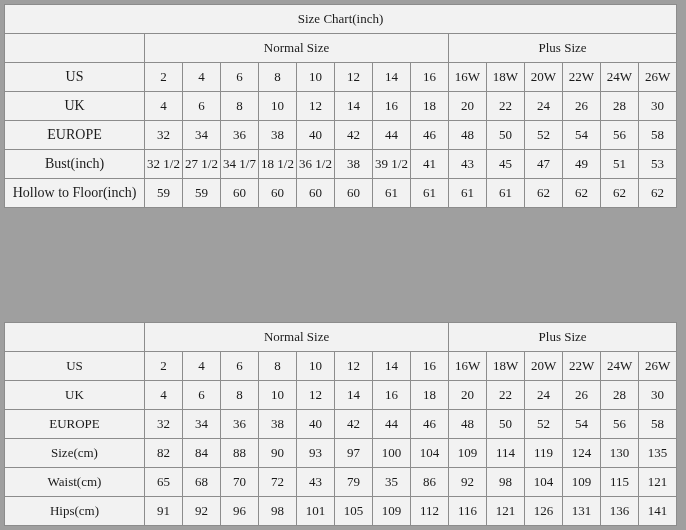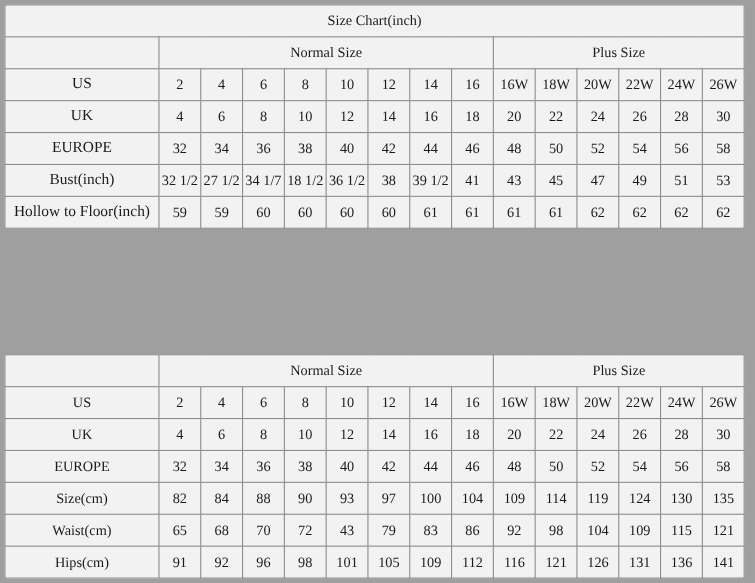--- a/index.html
+++ b/index.html
@@ -261,21 +261,21 @@
         <td>135</td>
       </tr>
       <tr>
         <td class="rowlabel">Waist(cm)</td>
         <td>65</td>
         <td>68</td>
         <td>70</td>
         <td>72</td>
         <td>43</td>
         <td>79</td>
-        <td>83</td>
+        <td>35</td>
         <td>86</td>
         <td>92</td>
         <td>98</td>
         <td>104</td>
         <td>109</td>
         <td>115</td>
         <td>121</td>
       </tr>
       <tr>
         <td class="rowlabel">Hips(cm)</td>

